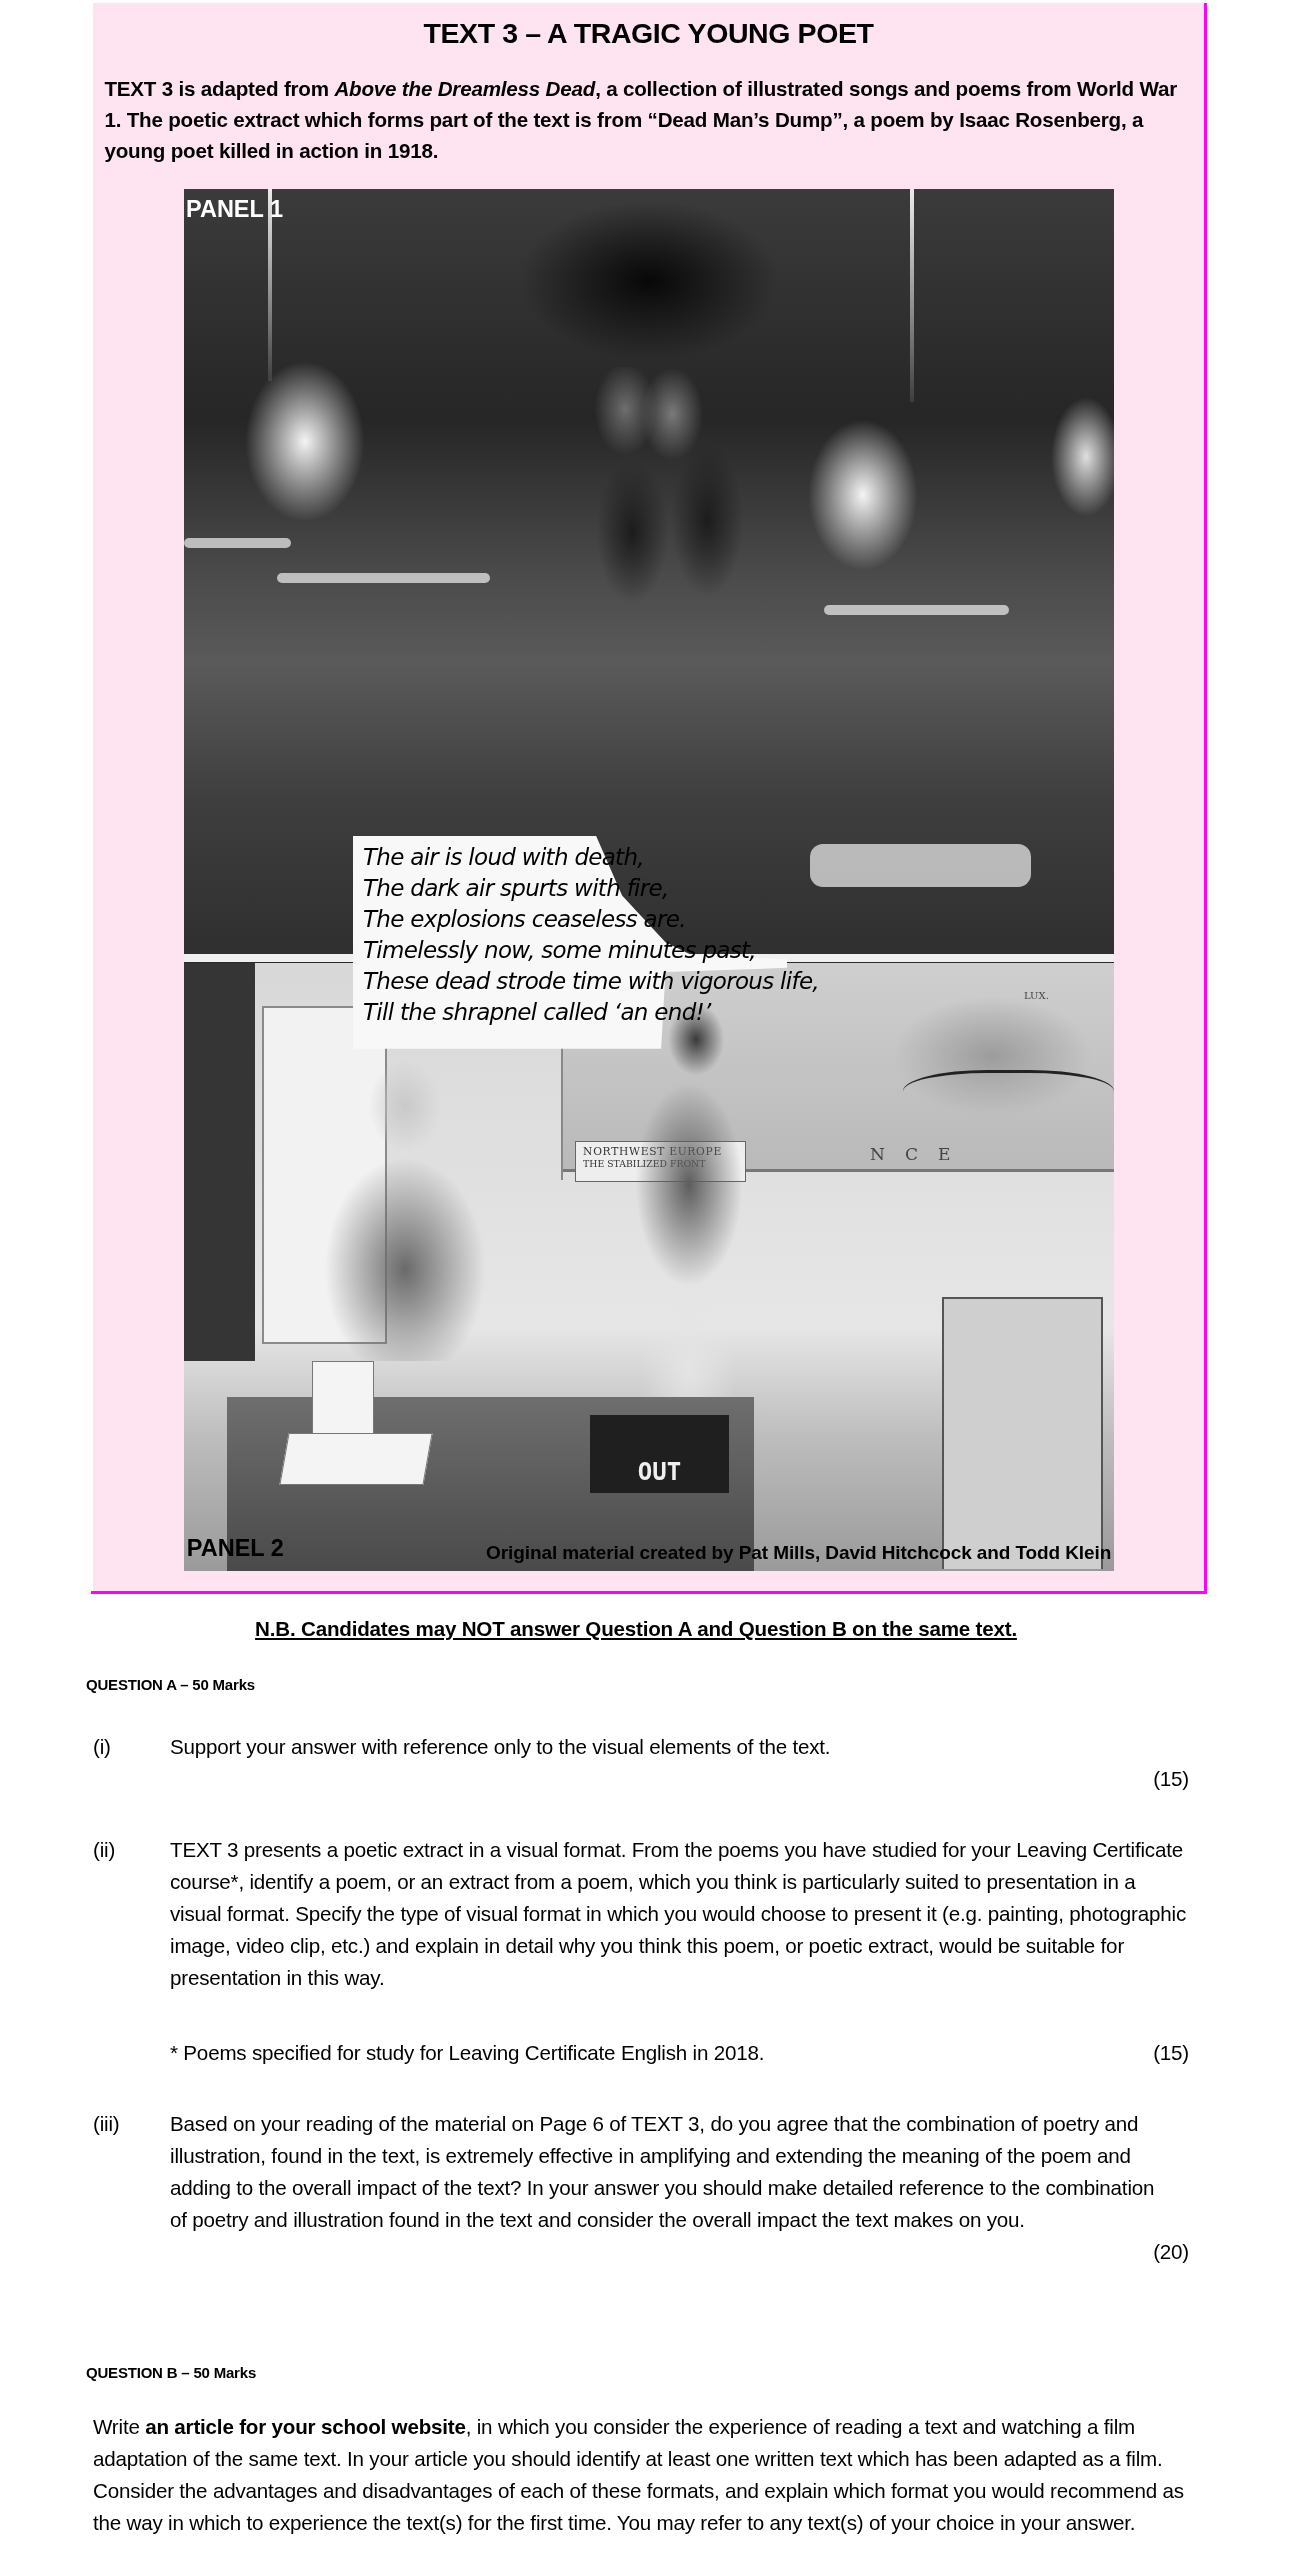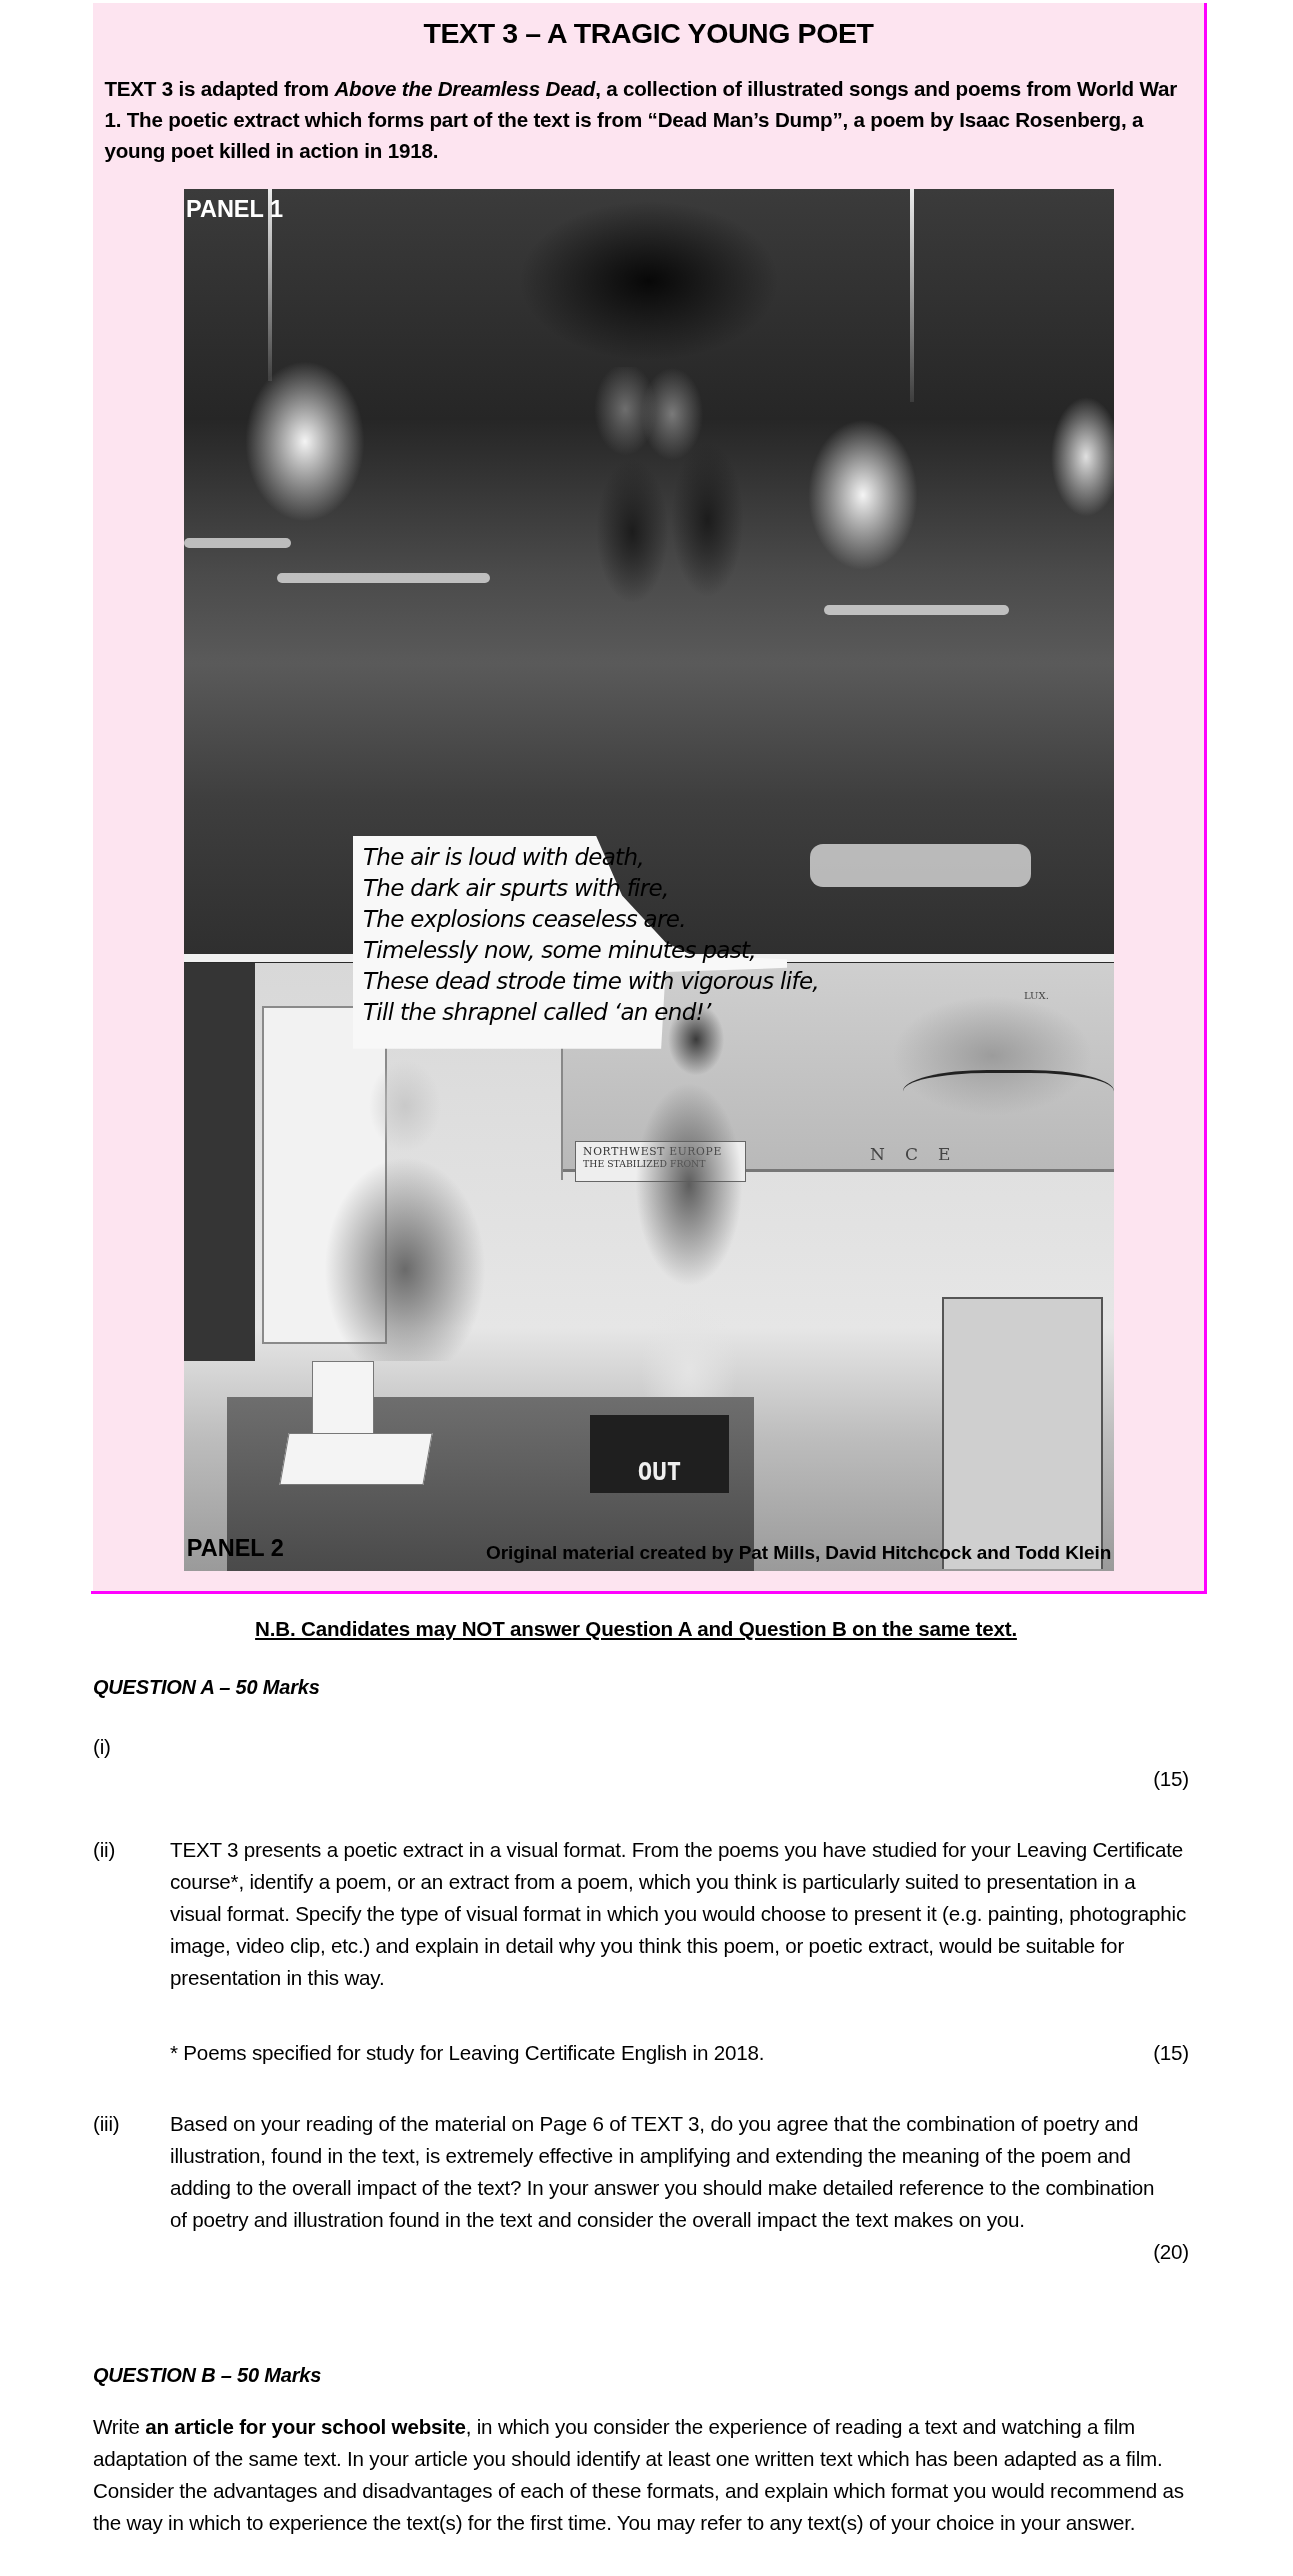--- a/index.html
+++ b/index.html
@@ -137,21 +137,21 @@
       font-family: "DejaVu Sans", sans-serif; font-style: italic; font-size: 23px; line-height: 31px;
       letter-spacing: -0.7px; color: #000;
     }
     .poem div { white-space: nowrap; }
 
     
     .nb {
       position: absolute; left: 0; width: 1272px; top: 1617px; text-align: center;
       font-weight: bold; font-size: 20.6px; letter-spacing: -0.2px; text-decoration: underline;
     }
-    .qhead { position: absolute; left: 93px; font-weight: bold; font-size: 20px; letter-spacing: -0.2px; font-style: italic; }
+    .qhead { position: absolute; left: 86px; font-weight: bold; font-size: 15px; letter-spacing: -0.2px; }
     .q { position: absolute; left: 93px; width: 1096px; font-size: 20.6px; line-height: 32px; letter-spacing: -0.2px; }
     .q .num { position: absolute; left: 0; top: 0; }
     .q .body { position: absolute; left: 77px; width: 1010px; }
     .q .marks { position: absolute; right: 0; }
     .para { position: absolute; left: 93px; width: 1096px; font-size: 20.6px; line-height: 32px; letter-spacing: -0.2px; }
     .para b { font-weight: bold; }
   </style>
 </head>
 <body>
 
@@ -208,20 +208,21 @@
   </div>
 </div>
 
 <div class="nb">N.B. Candidates may NOT answer Question A and Question B on the same text.</div>
 
 <div class="qhead" style="top:1676px;">QUESTION A – 50 Marks</div>
 
 <div class="q" style="top:1731px;height:64px;">
   <span class="num">(i)</span>
   <div class="body">
+    <div>Support your answer with reference only to the visual elements of the text.</div>
   </div>
   <span class="marks" style="top:32px;">(15)</span>
 </div>
 
 <div class="q" style="top:1834px;height:235px;">
   <span class="num">(ii)</span>
   <div class="body" style="width:1018px;">TEXT 3 presents a poetic extract in a visual format.  From the poems you have studied for your Leaving Certificate course*, identify a poem, or an extract from a poem, which you think is particularly suited to presentation in a visual format.  Specify the type of visual format in which you would choose to present it (e.g. painting, photographic image, video clip, etc.) and explain in detail why you think this poem, or poetic extract, would be suitable for presentation in this way.</div>
   <div class="body" style="top:203px;">* Poems specified for study for Leaving Certificate English in 2018.</div>
   <span class="marks" style="top:203px;">(15)</span>
 </div>

